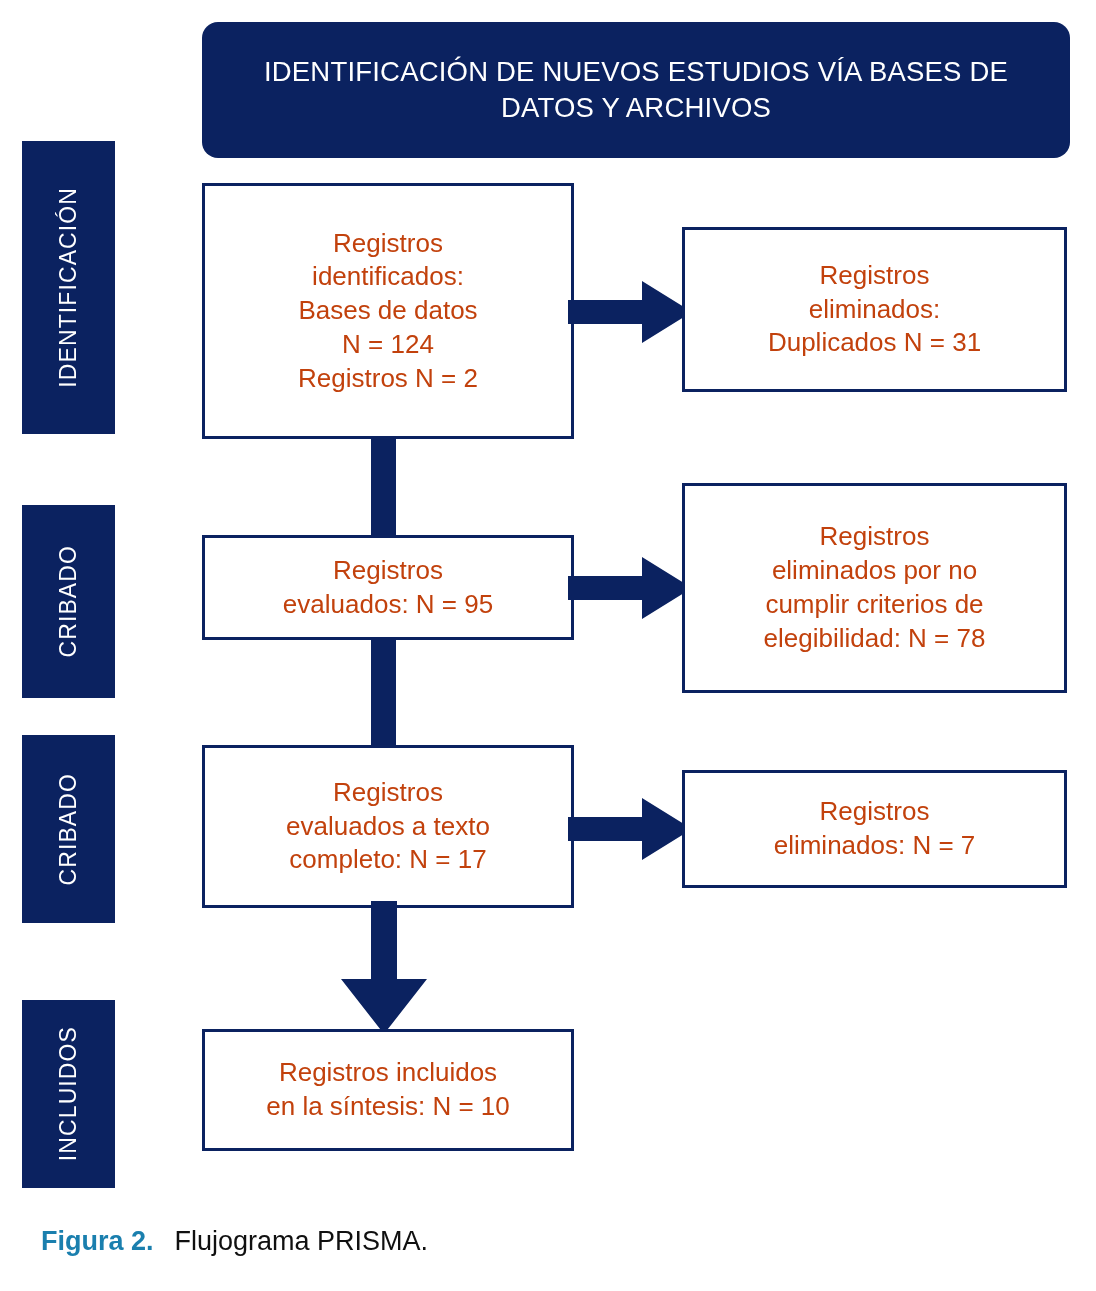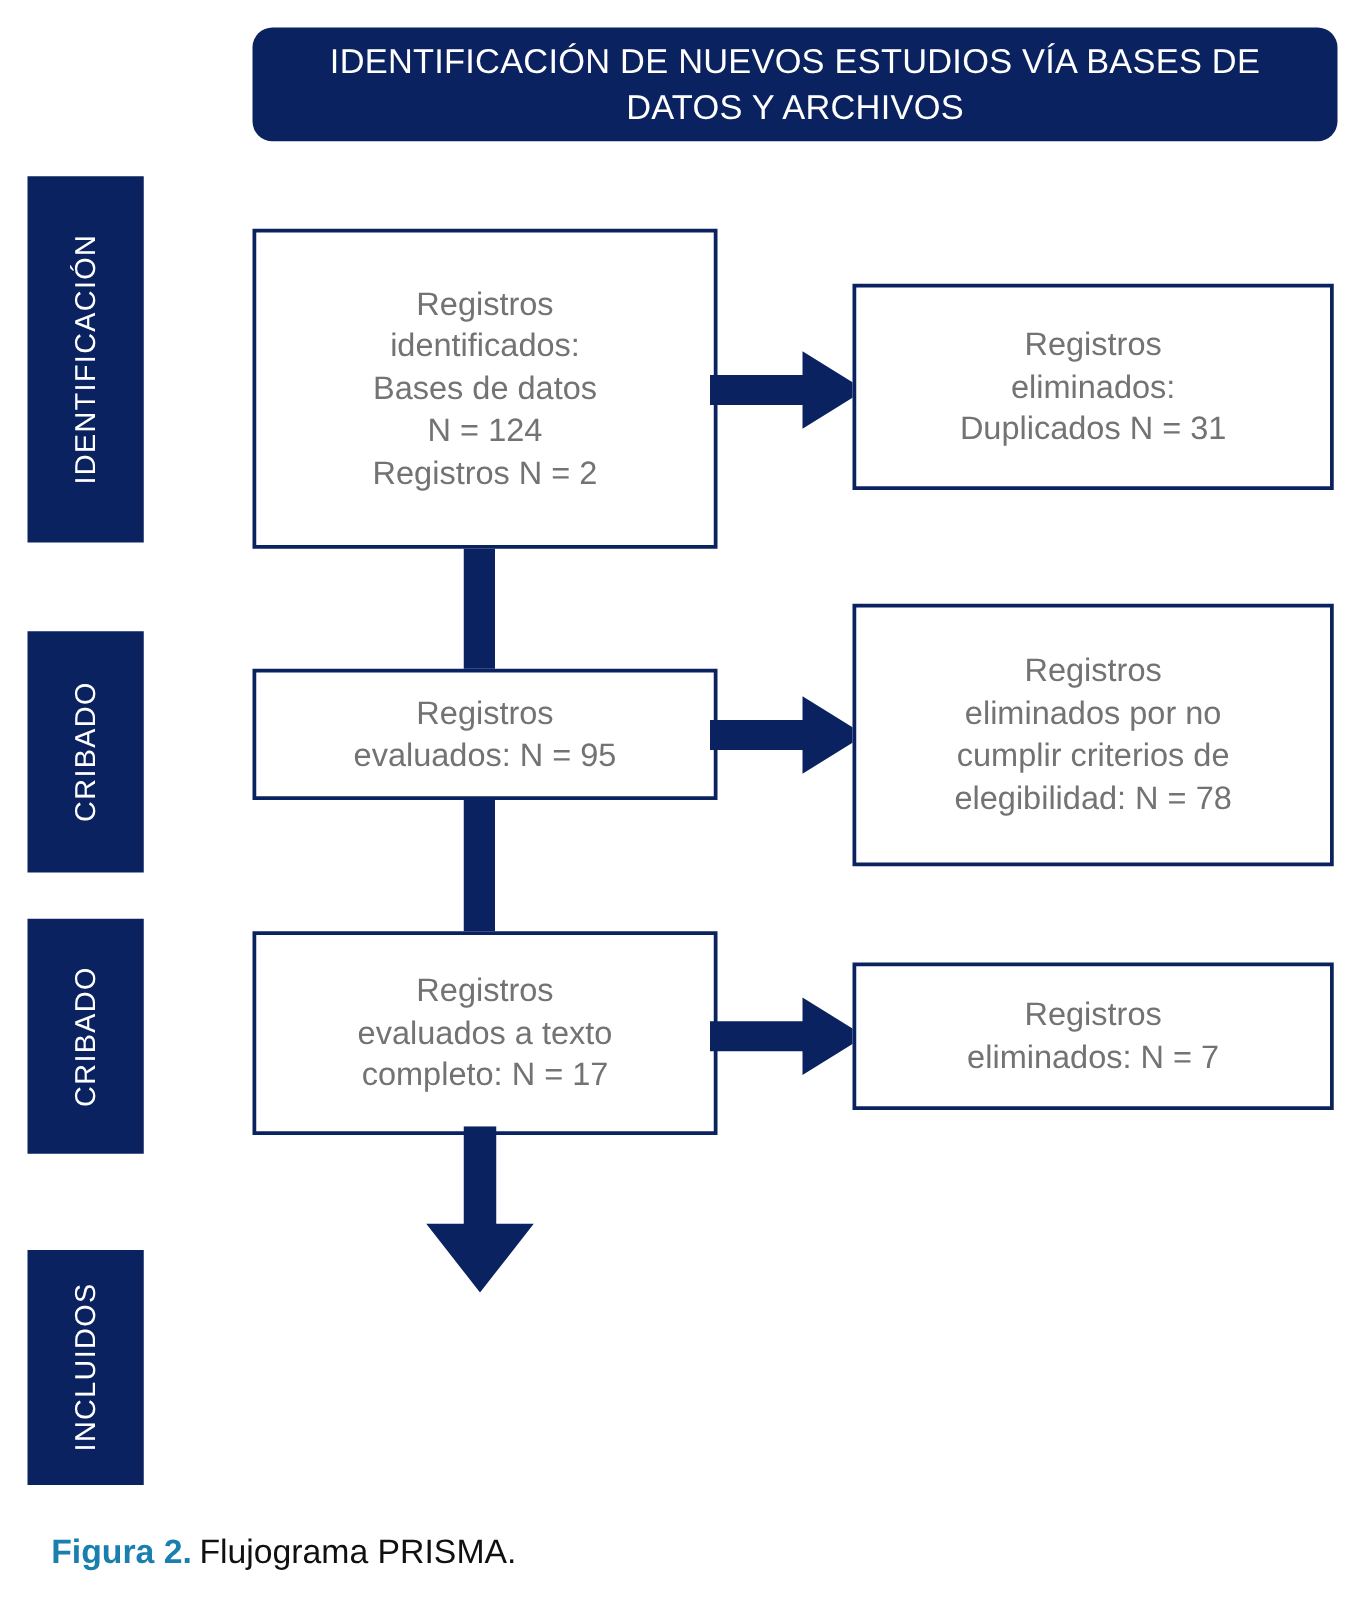--- a/index.html
+++ b/index.html
@@ -16,21 +16,21 @@
     overflow: hidden;
     background: #ffffff;
   }
 
   
   .header-banner {
     position: absolute;
     left: 202px;
     top: 22px;
     width: 868px;
-    height: 91px;
+    height: 136px;
     background: #0B2260;
     border-radius: 16px;
     color: #ffffff;
     display: flex;
     align-items: center;
     justify-content: center;
     text-align: center;
     padding: 0 28px;
     font-size: 27.5px;
     line-height: 1.32;
@@ -64,21 +64,21 @@
 
   
   .flow-box {
     position: absolute;
     background: #ffffff;
     border: 3px solid #0B2260;
     display: flex;
     align-items: center;
     justify-content: center;
     text-align: center;
-    color: #737373;
+    color: #c2410c;
     font-size: 26px;
     line-height: 1.30;
     padding: 6px 10px;
   }
   .flow-box .lines { white-space: pre-line; }
 
   .box-identified  { left: 202px; top: 183px;  width: 372px; height: 256px; }
   .box-duplicates  { left: 682px; top: 227px;  width: 385px; height: 165px; }
   .box-screened    { left: 202px; top: 535px;  width: 372px; height: 105px; }
   .box-excluded    { left: 682px; top: 483px;  width: 385px; height: 210px; }
@@ -123,21 +123,21 @@
     top: 1226px;
     font-size: 27px;
     color: #101010;
     white-space: nowrap;
   }
   .caption .fig-num {
     color: #1a7fae;
     font-weight: bold;
     margin-left: 19px;
   }
-  .caption .fig-text { margin-left: 6px; }
+  .caption .fig-text { margin-left: 21px; }
 </style>
 </head>
 <body>
 
 <div id="root">
 
   <div class="header-banner">
     <span>IDENTIFICACIÓN DE NUEVOS ESTUDIOS VÍA BASES DE DATOS Y ARCHIVOS</span>
   </div>
 
@@ -214,18 +214,22 @@
     <span class="lines">Registros
 eliminados: N = 7</span>
   </div>
 
   <div class="v-arrow">
     <svg viewBox="0 0 92 133" preserveAspectRatio="none">
       <polygon points="33,0 59,0 59,78 89,78 46,133 3,78 33,78" fill="#0B2260"></polygon>
     </svg>
   </div>
 
+  <div class="flow-box box-included">
+    <span class="lines">Registros incluidos
+en la síntesis: N = 10</span>
+  </div>
 
   <div class="caption">
     <span class="fig-num">Figura 2.</span><span class="fig-text">Flujograma PRISMA.</span>
   </div>
 
 </div>
 
 </body></html>

